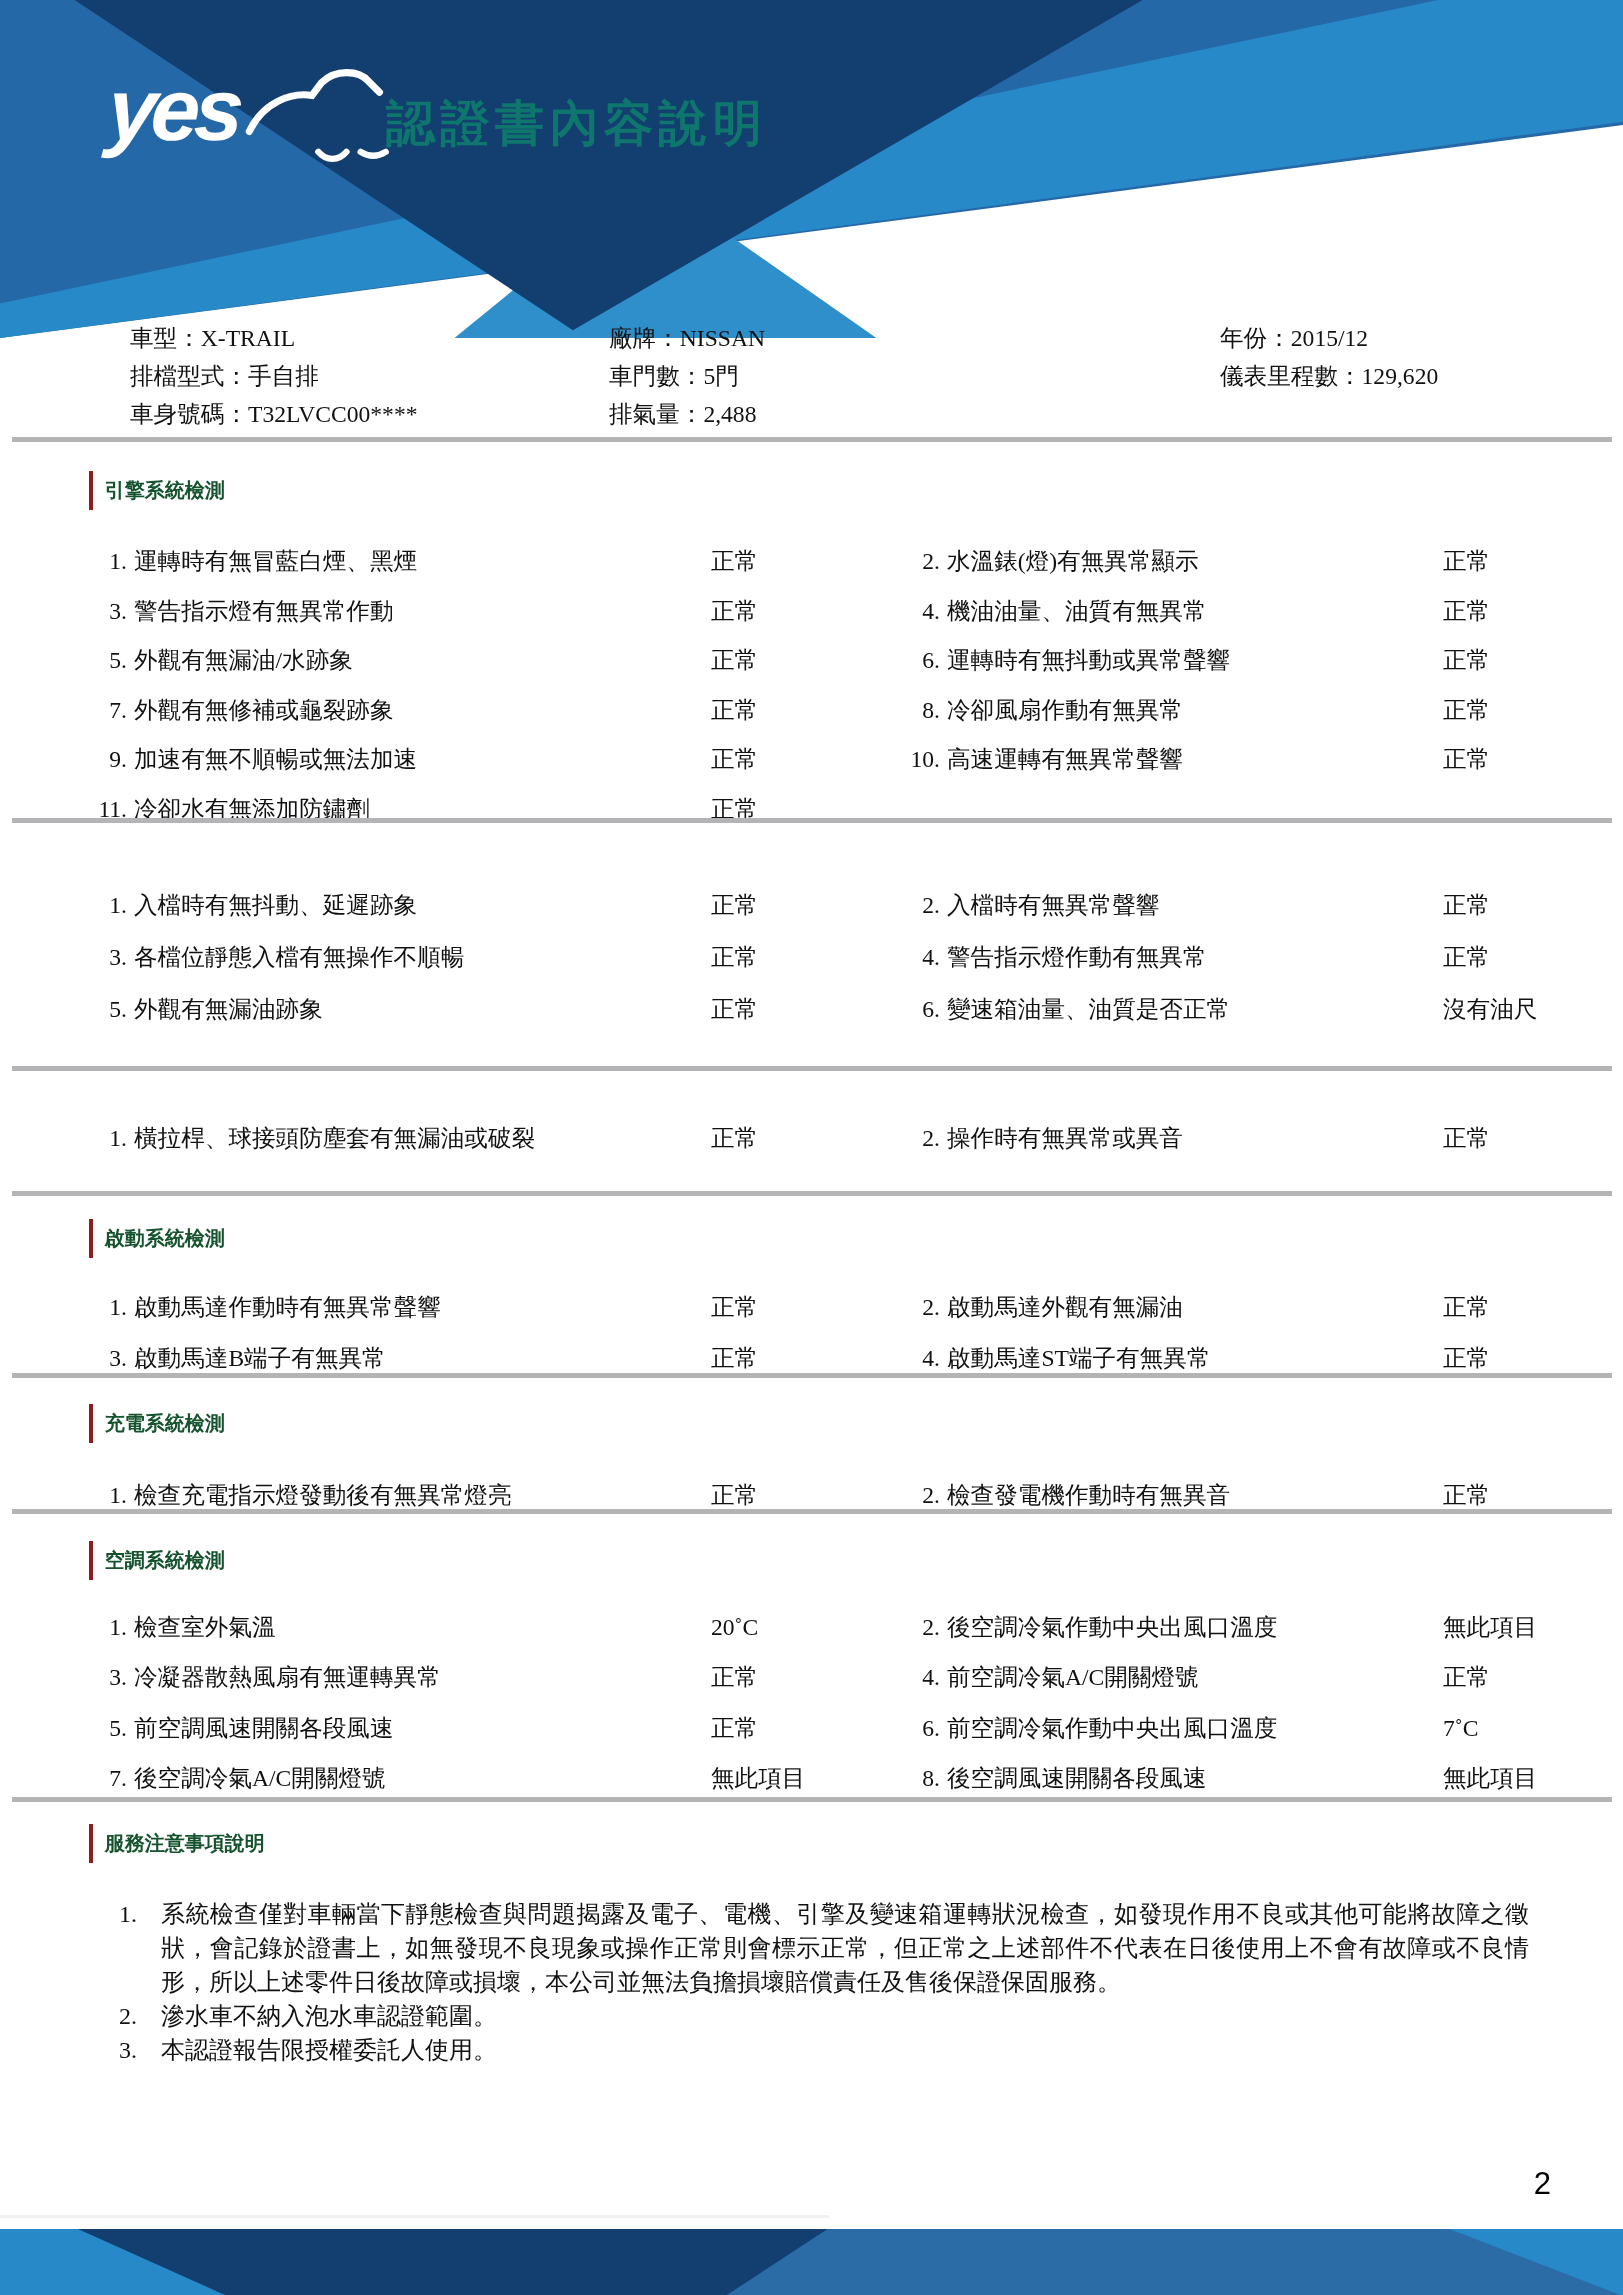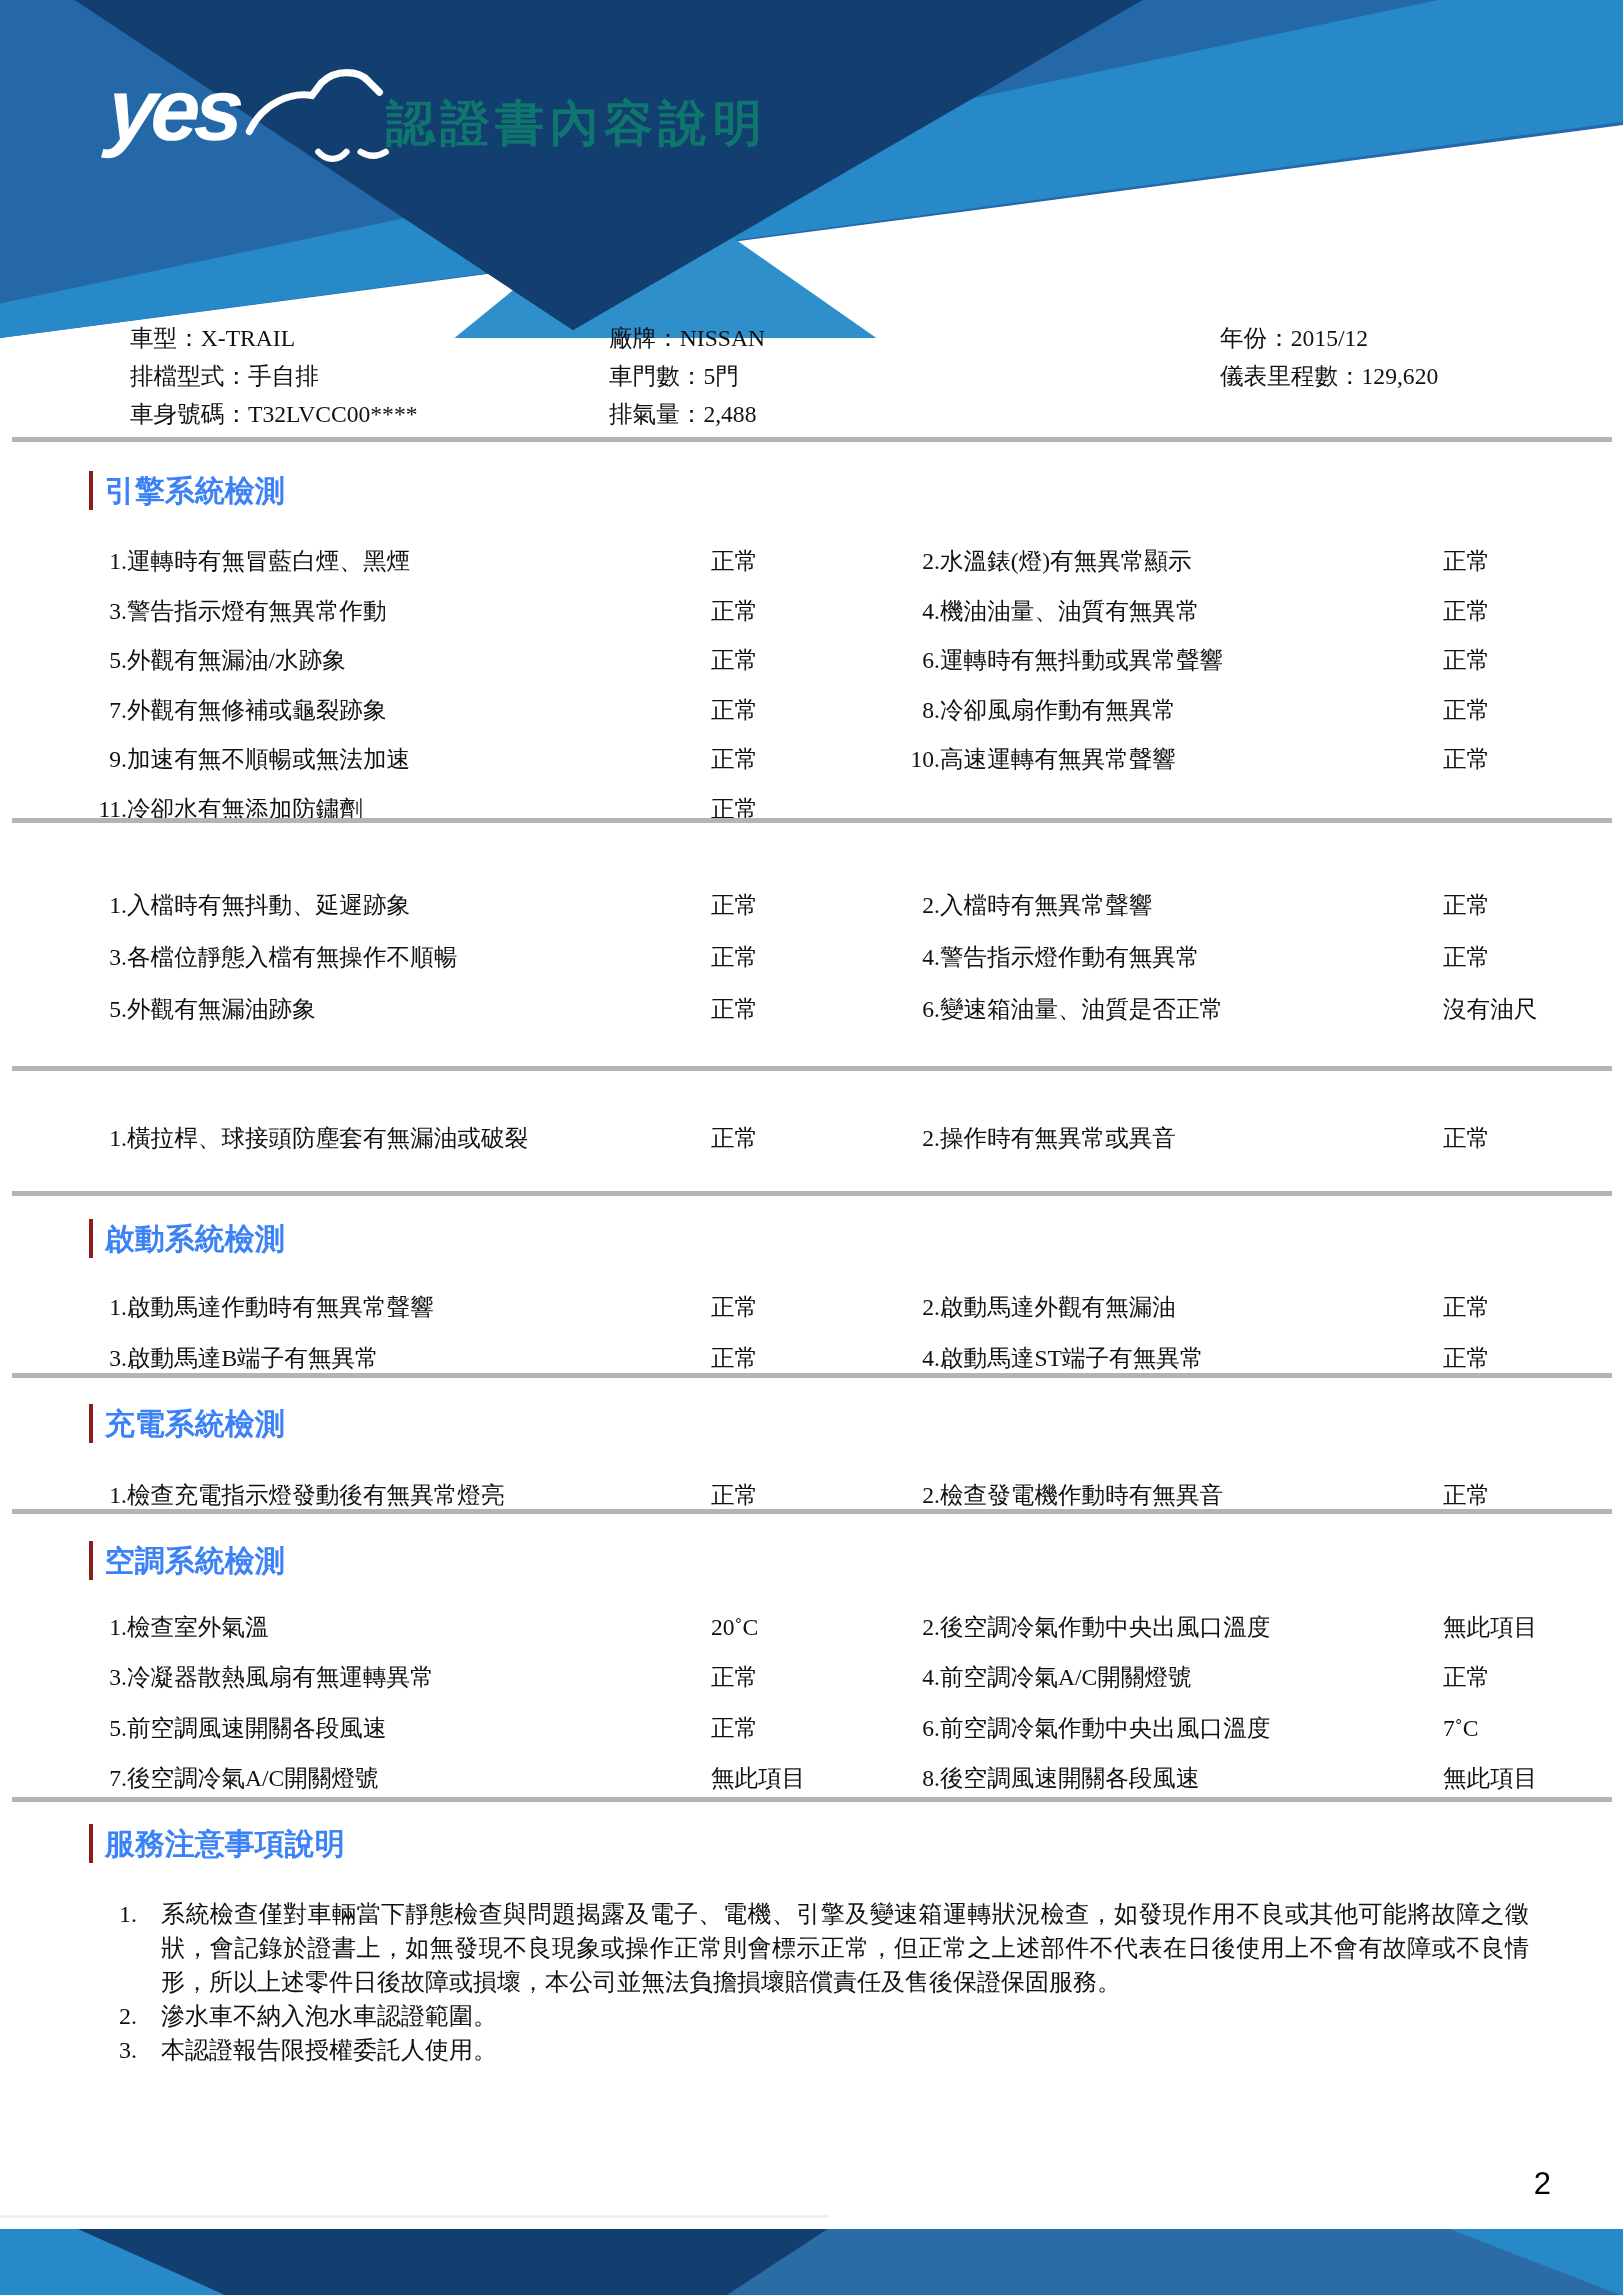--- a/index.html
+++ b/index.html
@@ -21,28 +21,28 @@
   
   .info{position:absolute;top:319px;left:130px;width:1414px;display:grid;
         grid-template-columns:479px 611px auto;font-size:23.6px;line-height:38px;}
   .info span{white-space:nowrap;}
   
   .divider{position:absolute;left:11.8px;width:1600px;height:4.7px;background:#B4B4B6;}
   .divider-faint{position:absolute;left:0;width:829px;height:3.1px;background:#F0F0F1;}
   
   .sec{position:absolute;left:0;right:0;}
   .sec-title{margin-left:89px;border-left:4.7px solid #8B1E1C;padding-left:11.8px;
-             font-size:30px;font-weight:bold;color:#3b82f6;line-height:39px;height:39px;}
+             font-size:20px;font-weight:bold;color:#14532d;line-height:39px;height:39px;}
   .list{padding:0 31px 0 86px;}
   .row{display:flex;}
   .half{display:flex;font-size:23.6px;line-height:33px;}
   .half.left{width:774px;}
   .half.right{flex:1;padding-left:39px;}
   .num{width:41px;text-align:right;flex:none;}
-  .lbl{white-space:nowrap;}
+  .lbl{margin-left:7px;white-space:nowrap;}
   .res{width:149px;margin-left:auto;flex:none;white-space:nowrap;}
   .mt44{margin-top:35px;} .mt42{margin-top:33px;} .mt30{margin-top:23.6px;}
   .mt46{margin-top:36px;} .mt40{margin-top:31px;}
   .mb21 .row{margin-bottom:16.5px;} .mb24 .row{margin-bottom:19px;}
   .mb23 .row{margin-bottom:18px;} .mb22 .row{margin-bottom:17.3px;}
   
   .note{display:flex;font-size:24px;line-height:34px;}
   .note-no{width:75px;padding-left:33px;flex:none;box-sizing:border-box;}
   .note-text{flex:1;max-width:1368px;text-align:justify;}
   

